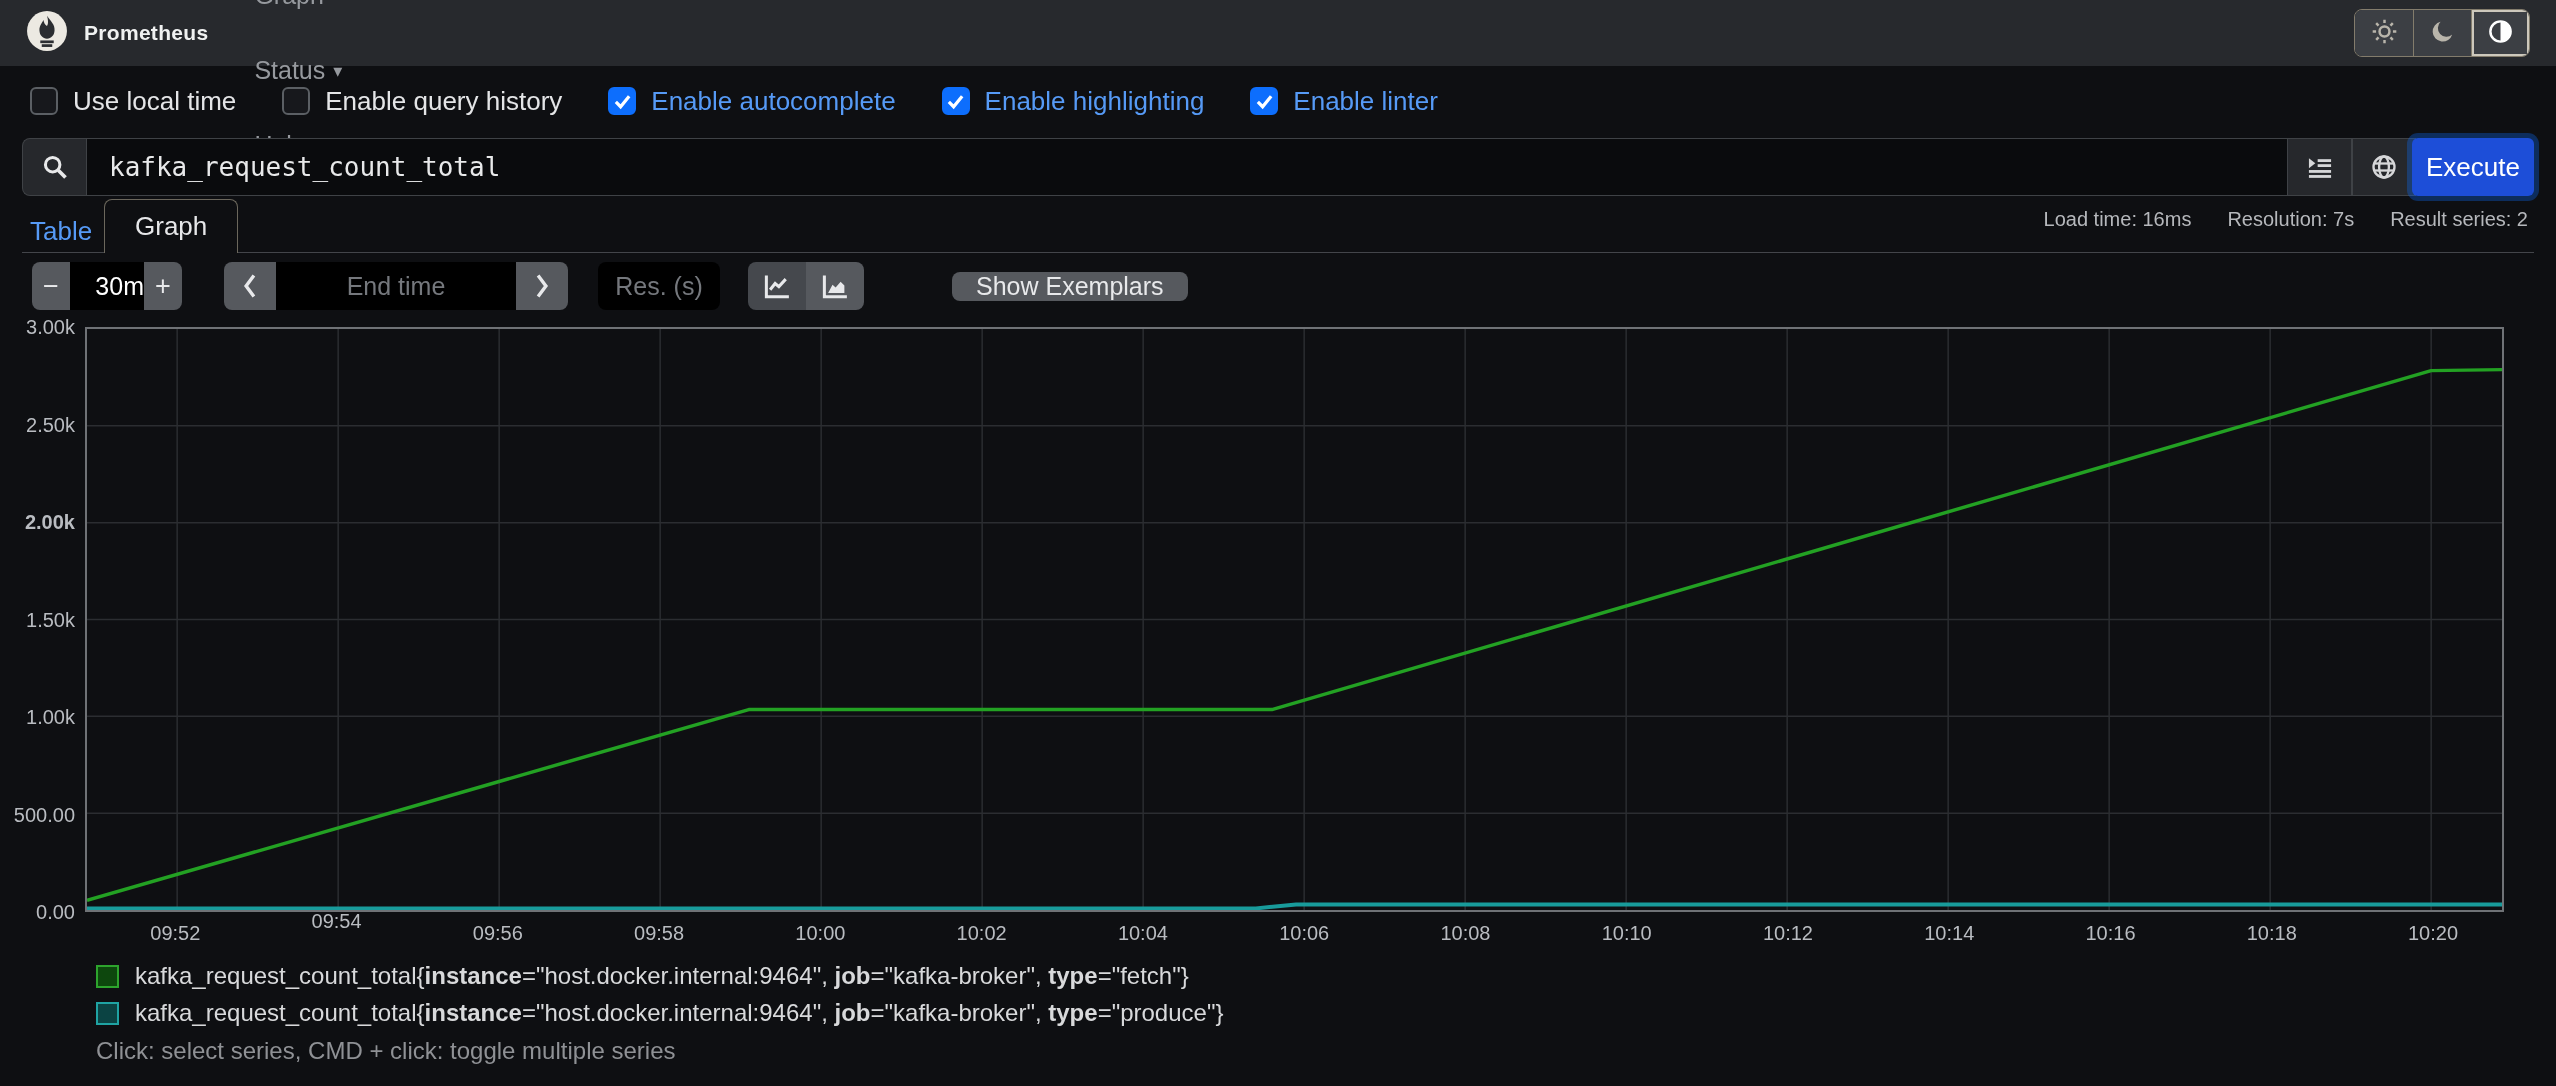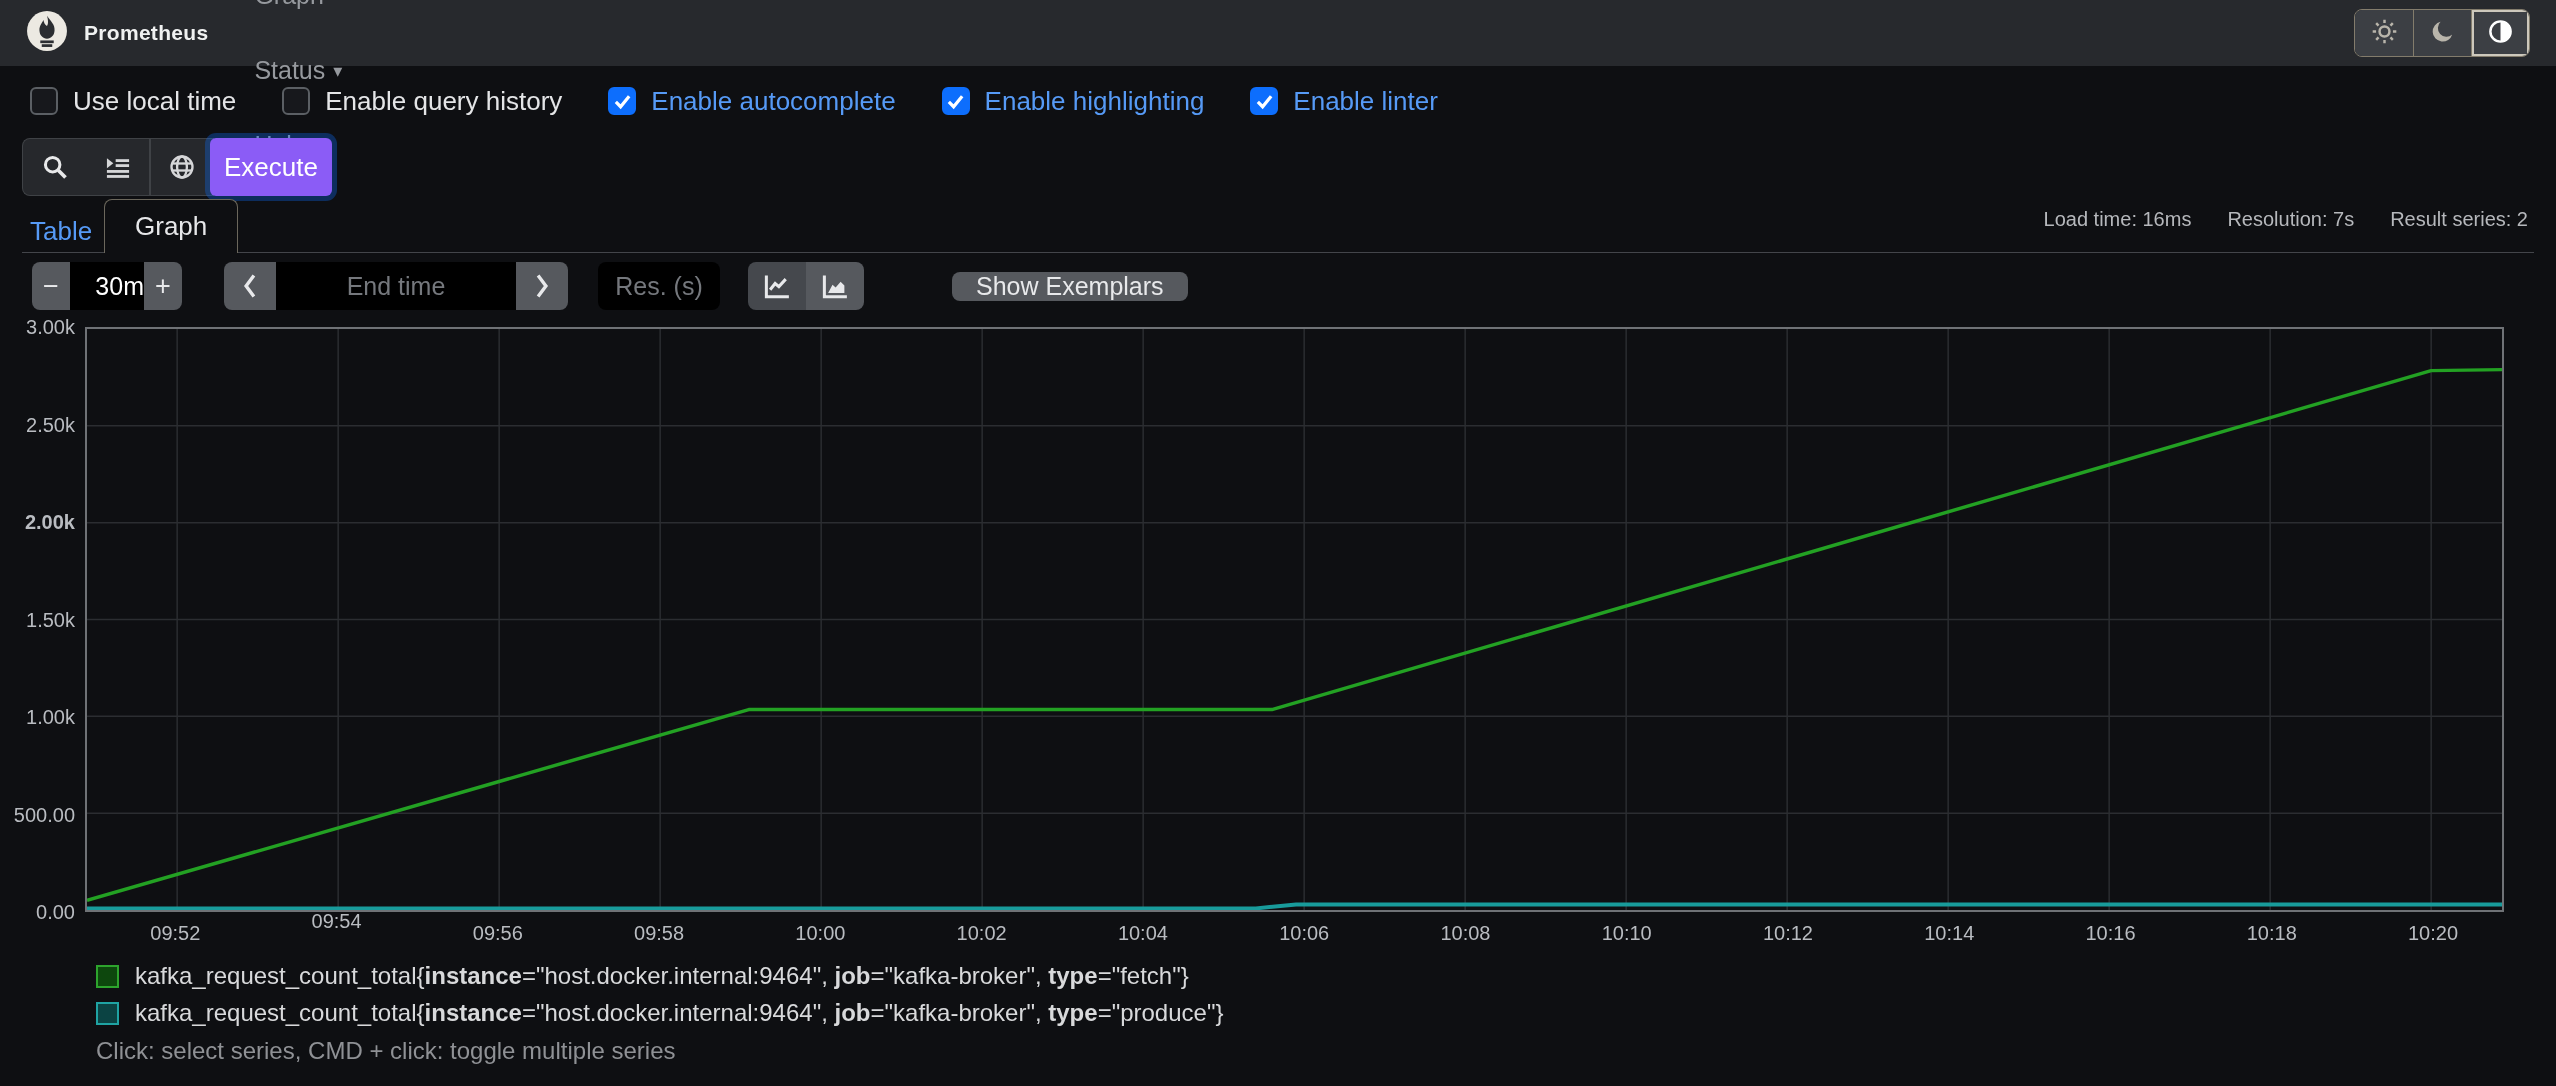--- a/index.html
+++ b/index.html
@@ -47,21 +47,21 @@
   .qinput {
     flex:1; background:#0a0b0d; border:1px solid #3f4246; color:#e8e9ea;
     font-family:"DejaVu Sans Mono", monospace; font-size:26px; padding:0 22px; outline:none;
   }
   .qbtn {
     width:64px; background:#26282c; border:1px solid #3f4246; border-left:none; color:#d6d7d9;
     display:flex; align-items:center; justify-content:center; cursor:pointer;
   }
   .qbtn + .qbtn { border-left:1px solid #3f4246; }
   .execute {
-    width:122px; background:#8b5cf6; color:#ffffff; font-size:26px; border:none;
+    width:122px; background:#1d4ed8; color:#ffffff; font-size:26px; border:none;
     border-radius:6px; margin-left:-4px; cursor:pointer;
     box-shadow:0 0 0 5px rgba(13,110,253,.32); font-family:"Liberation Sans",sans-serif;
   }
   
   .tab-link { position:absolute; top:216px; left:30px; font-size:26px; color:#569af6; cursor:pointer; z-index:2; }
   .tab-active {
     position:absolute; top:199px; left:104px; height:54px; padding:0 30px; z-index:3;
     display:flex; align-items:center; font-size:26px; color:#e6e7e9; cursor:pointer;
     background:#0e0f12; border:1px solid #6b675c; border-bottom:none; border-radius:8px 8px 0 0;
   }
@@ -185,20 +185,21 @@
       </div>
     </div>
 
   <div class="query-row">
     <span class="qaddon">
       <svg width="28" height="28" viewBox="0 0 24 24" fill="none" stroke="#e8e9ea" stroke-width="2.6">
         <circle cx="10" cy="10" r="6.2"></circle>
           <line x1="14.8" y1="14.8" x2="21" y2="21" stroke-width="3.2"></line>
       </svg>
     </span>
+    <input class="qinput" spellcheck="false" value="kafka_request_count_total" style="">
     <button class="qbtn">
       <svg width="28" height="28" viewBox="0 0 24 24" fill="#d6d7d9">
         <polygon points="2.5,4.5 8,8.7 2.5,13"></polygon>
         <rect x="10" y="5.3" width="11.5" height="2.4"></rect>
         <rect x="10" y="9.6" width="11.5" height="2.4"></rect>
         <rect x="2.5" y="14.6" width="19" height="2.4"></rect>
         <rect x="2.5" y="18.9" width="19" height="2.4"></rect>
       </svg>
     </button>
     <button class="qbtn">

